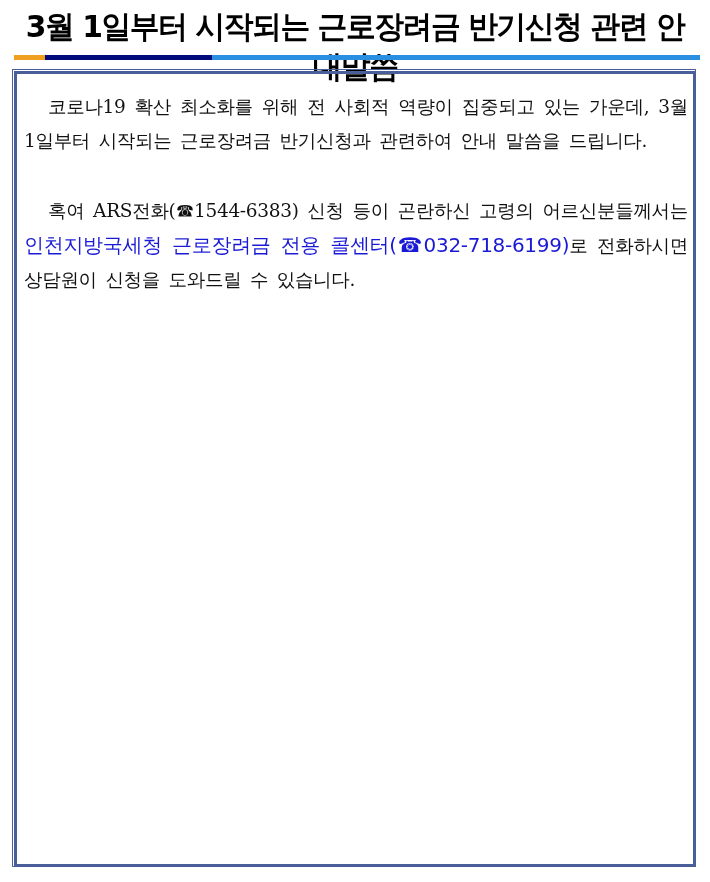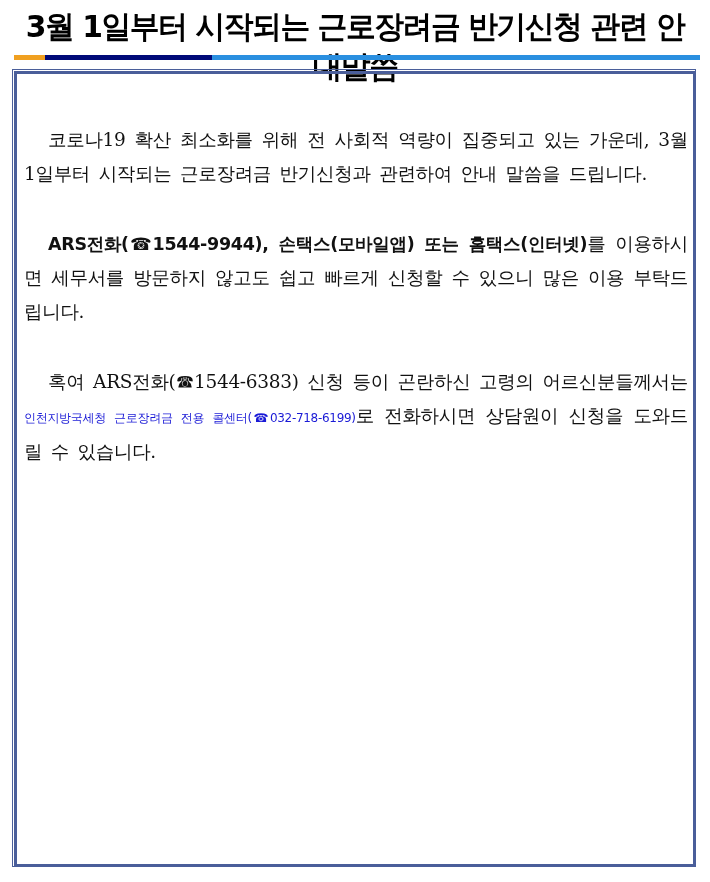--- a/index.html
+++ b/index.html
@@ -20,42 +20,39 @@
     border-right: 1px solid #4a5e9a; border-bottom: 1px solid #4a5e9a;
     box-sizing: border-box;
   }
   .frame {
     position: absolute; left: 14px; top: 71px; width: 682px; height: 796px;
     border: 3px solid #4a5e9a; box-sizing: border-box;
   }
   .content {
     position: absolute; left: 24px; top: 90px; width: 664px;
     font-family: "DejaVu Serif", serif; font-size: 18.5px; color: #111;
-    line-height: 34px; letter-spacing: -0.3px; margin-top: 33px;
+    line-height: 34px; letter-spacing: -0.3px;
   }
   .para { margin: 0 0 36px 0; text-align: justify; text-indent: 24px; word-spacing: 3px; }
   .b { font-family: "DejaVu Sans", sans-serif; font-weight: bold; font-size: 17.5px; }
-  .blue { font-family: "DejaVu Sans", sans-serif; color: #1a1ad6; font-size: 12px; }
+  .blue { font-family: "DejaVu Sans", sans-serif; color: #1a1ad6; font-size: 20px; }
   .red { font-family: "DejaVu Sans", sans-serif; color: #e8161e; font-size: 17.5px; }
 </style>
 </head>
 <body>
 
 <div class="title">3월 1일부터 시작되는 근로장려금 반기신청 관련 안내말씀</div>
 
 <div class="rule rule-orange"></div>
 <div class="rule rule-navy"></div>
 <div class="rule rule-blue"></div>
 
 <div class="frame-outer"></div>
 <div class="frame"></div>
 
 <div class="content">
   <p class="para">
     <span>코로나19 확산 최소화를 위해 전 사회적 역량이 집중되고 있는 가운데, 3월 1일부터 시작되는 근로장려금 반기신청과 관련하여 안내 말씀을 드립니다.</span>
   </p>
   <p class="para">
-    <span class="b">ARS전화(☎1544-9944), 손택스(모바일앱) 또는 홈택스(인터넷)</span><span>를 이용하시면 세무서를 방문하지 않고도 쉽고 빠르게 신청할 수 있으니 많은 이용 부탁드립니다.</span>
-  </p>
-  <p class="para">
     <span>혹여 ARS전화(☎1544-6383) 신청 등이 곤란하신 고령의 어르신분들께서는 </span><span class="blue">인천지방국세청 근로장려금 전용 콜센터(☎032-718-6199)</span><span>로 전화하시면 상담원이 신청을 도와드릴 수 있습니다.</span>
   </p>
 </div>
 
 </body></html>

